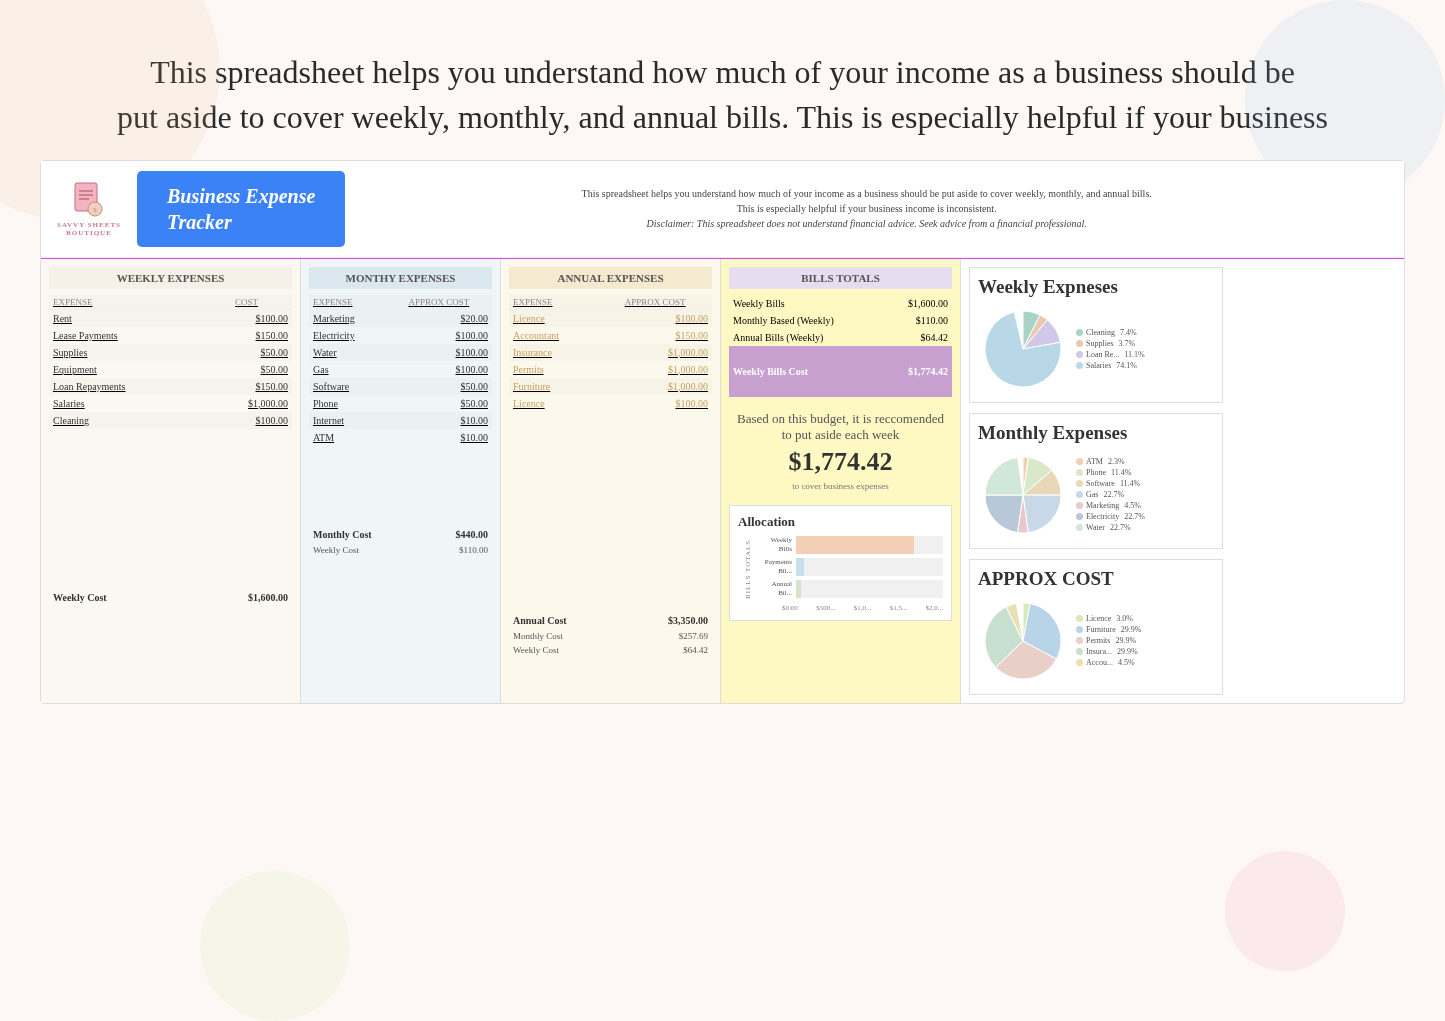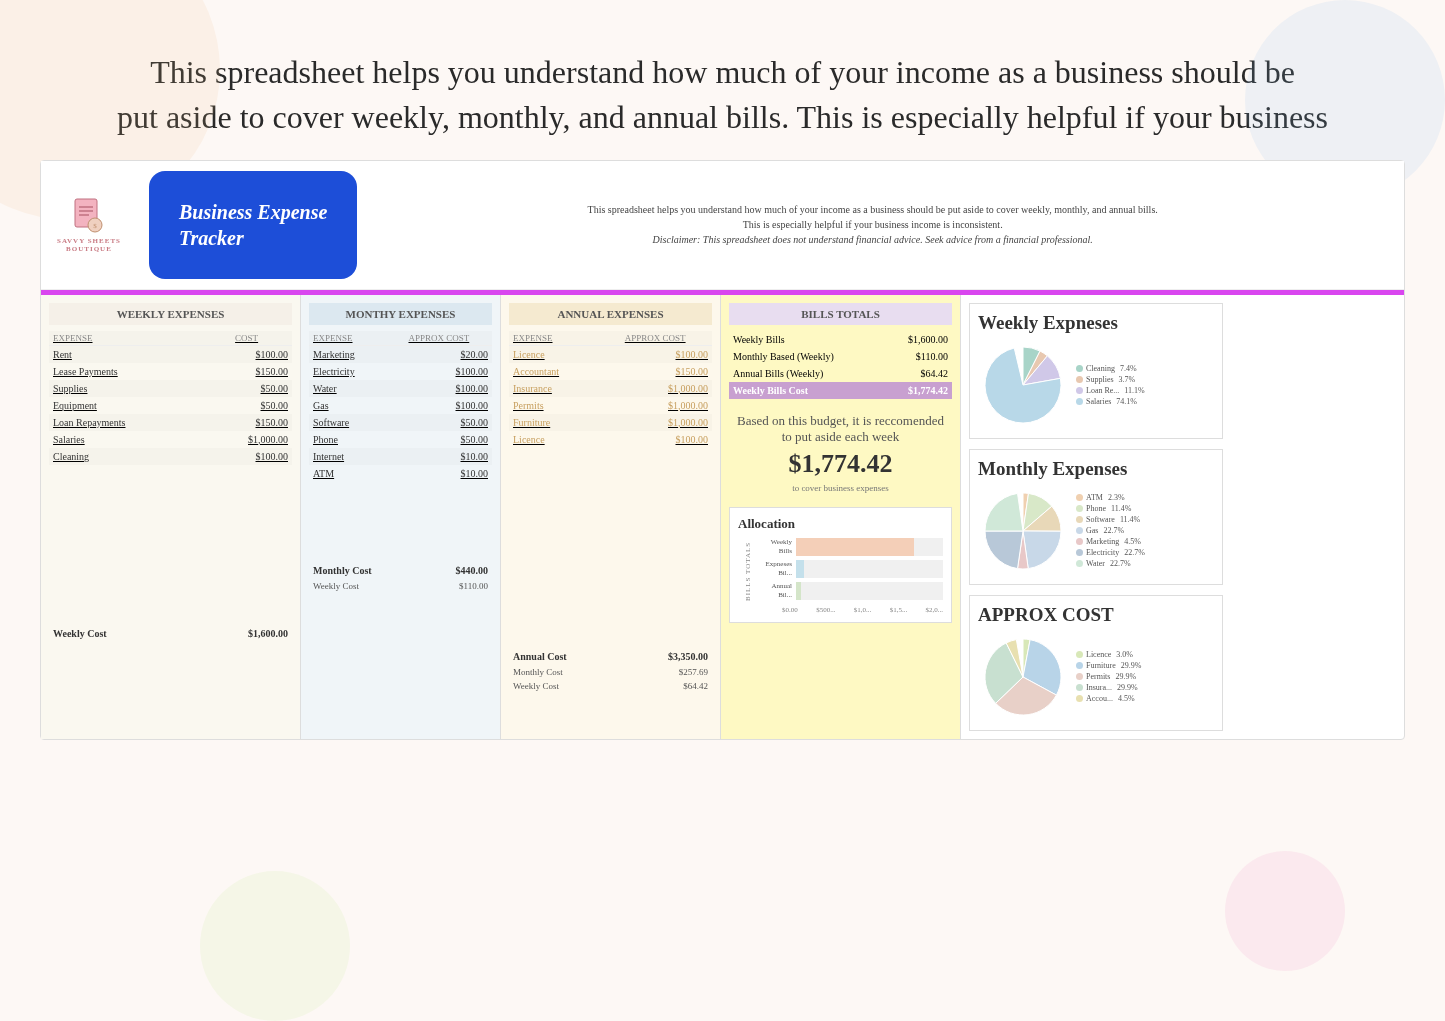--- a/index.html
+++ b/index.html
@@ -37,59 +37,59 @@
       align-items: center;
       padding: 10px 16px;
       background: #fff;
       border-bottom: 1px solid #eee;
     }
 
     .brand-logo {
       display: flex;
       flex-direction: column;
       align-items: center;
-      margin-right: 28px;
+      margin-right: 16px;
     }
 
     .brand-name {
       font-size: 8px;
       text-align: center;
       color: #c97b84;
       font-weight: bold;
       letter-spacing: 1px;
     }
 
     .brand-title {
-      background: #1d4ed8;
+      background: #3b82f6;
       color: #fff;
       font-size: 22px;
       font-weight: bold;
-      padding: 28px 30px;
-      border-radius: 16px;
+      padding: 12px 30px;
+      border-radius: 5px;
       font-style: italic;
     }
 
     .description-box {
       flex: 1;
       font-size: 10px;
       color: #444;
       text-align: center;
       padding: 0 20px;
       line-height: 1.5;
     }
 
     .description-box em {
       font-style: italic;
     }
 
     
     .content-grid {
       display: grid;
       grid-template-columns: 260px 200px 220px 240px 270px;
-      border-top: 5px solid #d946ef;
+      border-top: 1px solid #d946ef;
     }
 
     
     .panel {
       border-right: 1px solid #ddd;
       padding: 8px;
     }
 
     .panel:last-child {
       border-right: none;
@@ -537,21 +537,21 @@
             </tr>
             <tr>
               <td style="padding:3px 4px;font-size:10px;">Monthly Based (Weekly)</td>
               <td style="text-align:right;padding:3px 4px;font-size:10px;">$110.00</td>
             </tr>
             <tr>
               <td style="padding:3px 4px;font-size:10px;">Annual Bills (Weekly)</td>
               <td style="text-align:right;padding:3px 4px;font-size:10px;">$64.42</td>
             </tr>
             <tr style="background: rgb(200, 160, 208); color: rgb(255, 255, 255); font-weight: bold;">
-              <td style="padding:3px 4px;font-size:10px;">Weekly Bills Cost</td>
+              <td style="padding:20px 4px;font-size:10px;">Weekly Bills Cost</td>
               <td style="text-align:right;padding:3px 4px;font-size:10px;">$1,774.42</td>
             </tr>
           </tbody>
       </table>
 
       <div class="recommendation-box">
         <div style="font-size:13px;color:#555;">Based on this budget, it is reccomended to put aside each week</div>
         <span class="big-amount">$1,774.42</span>
         <div class="rec-sub">to cover business expenses</div>
       </div>
@@ -561,21 +561,21 @@
         <div class="allocation-chart">
           <div class="chart-y-label">BILLS TOTALS</div>
           <div class="bar-chart-area" id="bar-chart-area">
           <div class="bar-row">
       <div class="bar-label">Weekly Bills</div>
       <div class="bar-track">
         <div class="bar-fill" style="width:80.0%;background:#f5c0a0;"></div>
       </div>
     </div>
               <div class="bar-row">
-      <div class="bar-label">Expneses Bil...</div>
+      <div class="bar-label">Payments Bil...</div>
       <div class="bar-track">
         <div class="bar-fill" style="width:5.5%;background:#b0d8e8;"></div>
       </div>
     </div>
               <div class="bar-row">
       <div class="bar-label">Annual Bil...</div>
       <div class="bar-track">
         <div class="bar-fill" style="width:3.2%;background:#c8e0b8;"></div>
       </div>
     </div>

